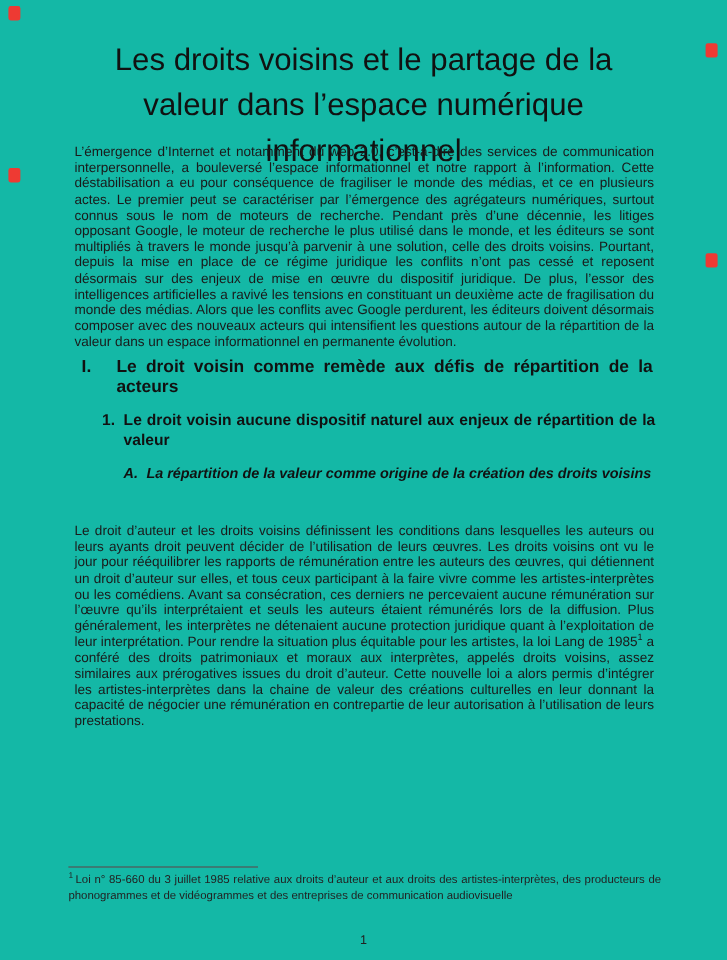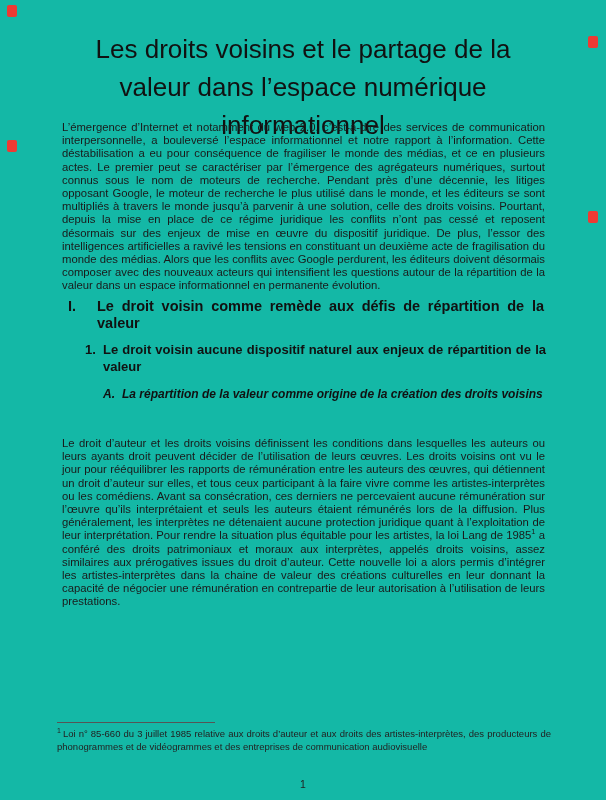--- a/index.html
+++ b/index.html
@@ -101,21 +101,21 @@
   <span class="red-marker rm-2"></span>
   <span class="red-marker rm-3"></span>
   <span class="red-marker rm-4"></span>
 
   <h1 class="doc-title">Les droits voisins et le partage de la valeur dans l’espace numérique informationnel</h1>
 
   <p class="body-text intro-para">L’émergence d’Internet et notamment du web 2.0, c’est-à-dire des services de communication interpersonnelle, a bouleversé l’espace informationnel et notre rapport à l’information. Cette déstabilisation a eu pour conséquence de fragiliser le monde des médias, et ce en plusieurs actes. Le premier peut se caractériser par l’émergence des agrégateurs numériques, surtout connus sous le nom de moteurs de recherche. Pendant près d’une décennie, les litiges opposant Google, le moteur de recherche le plus utilisé dans le monde, et les éditeurs se sont multipliés à travers le monde jusqu’à parvenir à une solution, celle des droits voisins. Pourtant, depuis la mise en place de ce régime juridique les conflits n’ont pas cessé et reposent désormais sur des enjeux de mise en œuvre du dispositif juridique. De plus, l’essor des intelligences artificielles a ravivé les tensions en constituant un deuxième acte de fragilisation du monde des médias. Alors que les conflits avec Google perdurent, les éditeurs doivent désormais composer avec des nouveaux acteurs qui intensifient les questions autour de la répartition de la valeur dans un espace informationnel en permanente évolution.</p>
 
   <div class="heading h-roman">
     <span class="hnum">I.</span>
-    <span class="htext">Le droit voisin comme remède aux défis de répartition de la valeur</span>
+    <span class="htext">Le droit voisin comme remède aux défis de répartition de la acteurs</span>
   </div>
 
   <div class="heading h-numeric">
     <span class="hnum">1.</span>
     <span class="htext">Le droit voisin aucune dispositif naturel aux enjeux de répartition de la valeur</span>
   </div>
 
   <div class="heading h-alpha">
     <span class="hnum">A.</span>
     <span class="htext">La répartition de la valeur comme origine de la création des droits voisins</span>

